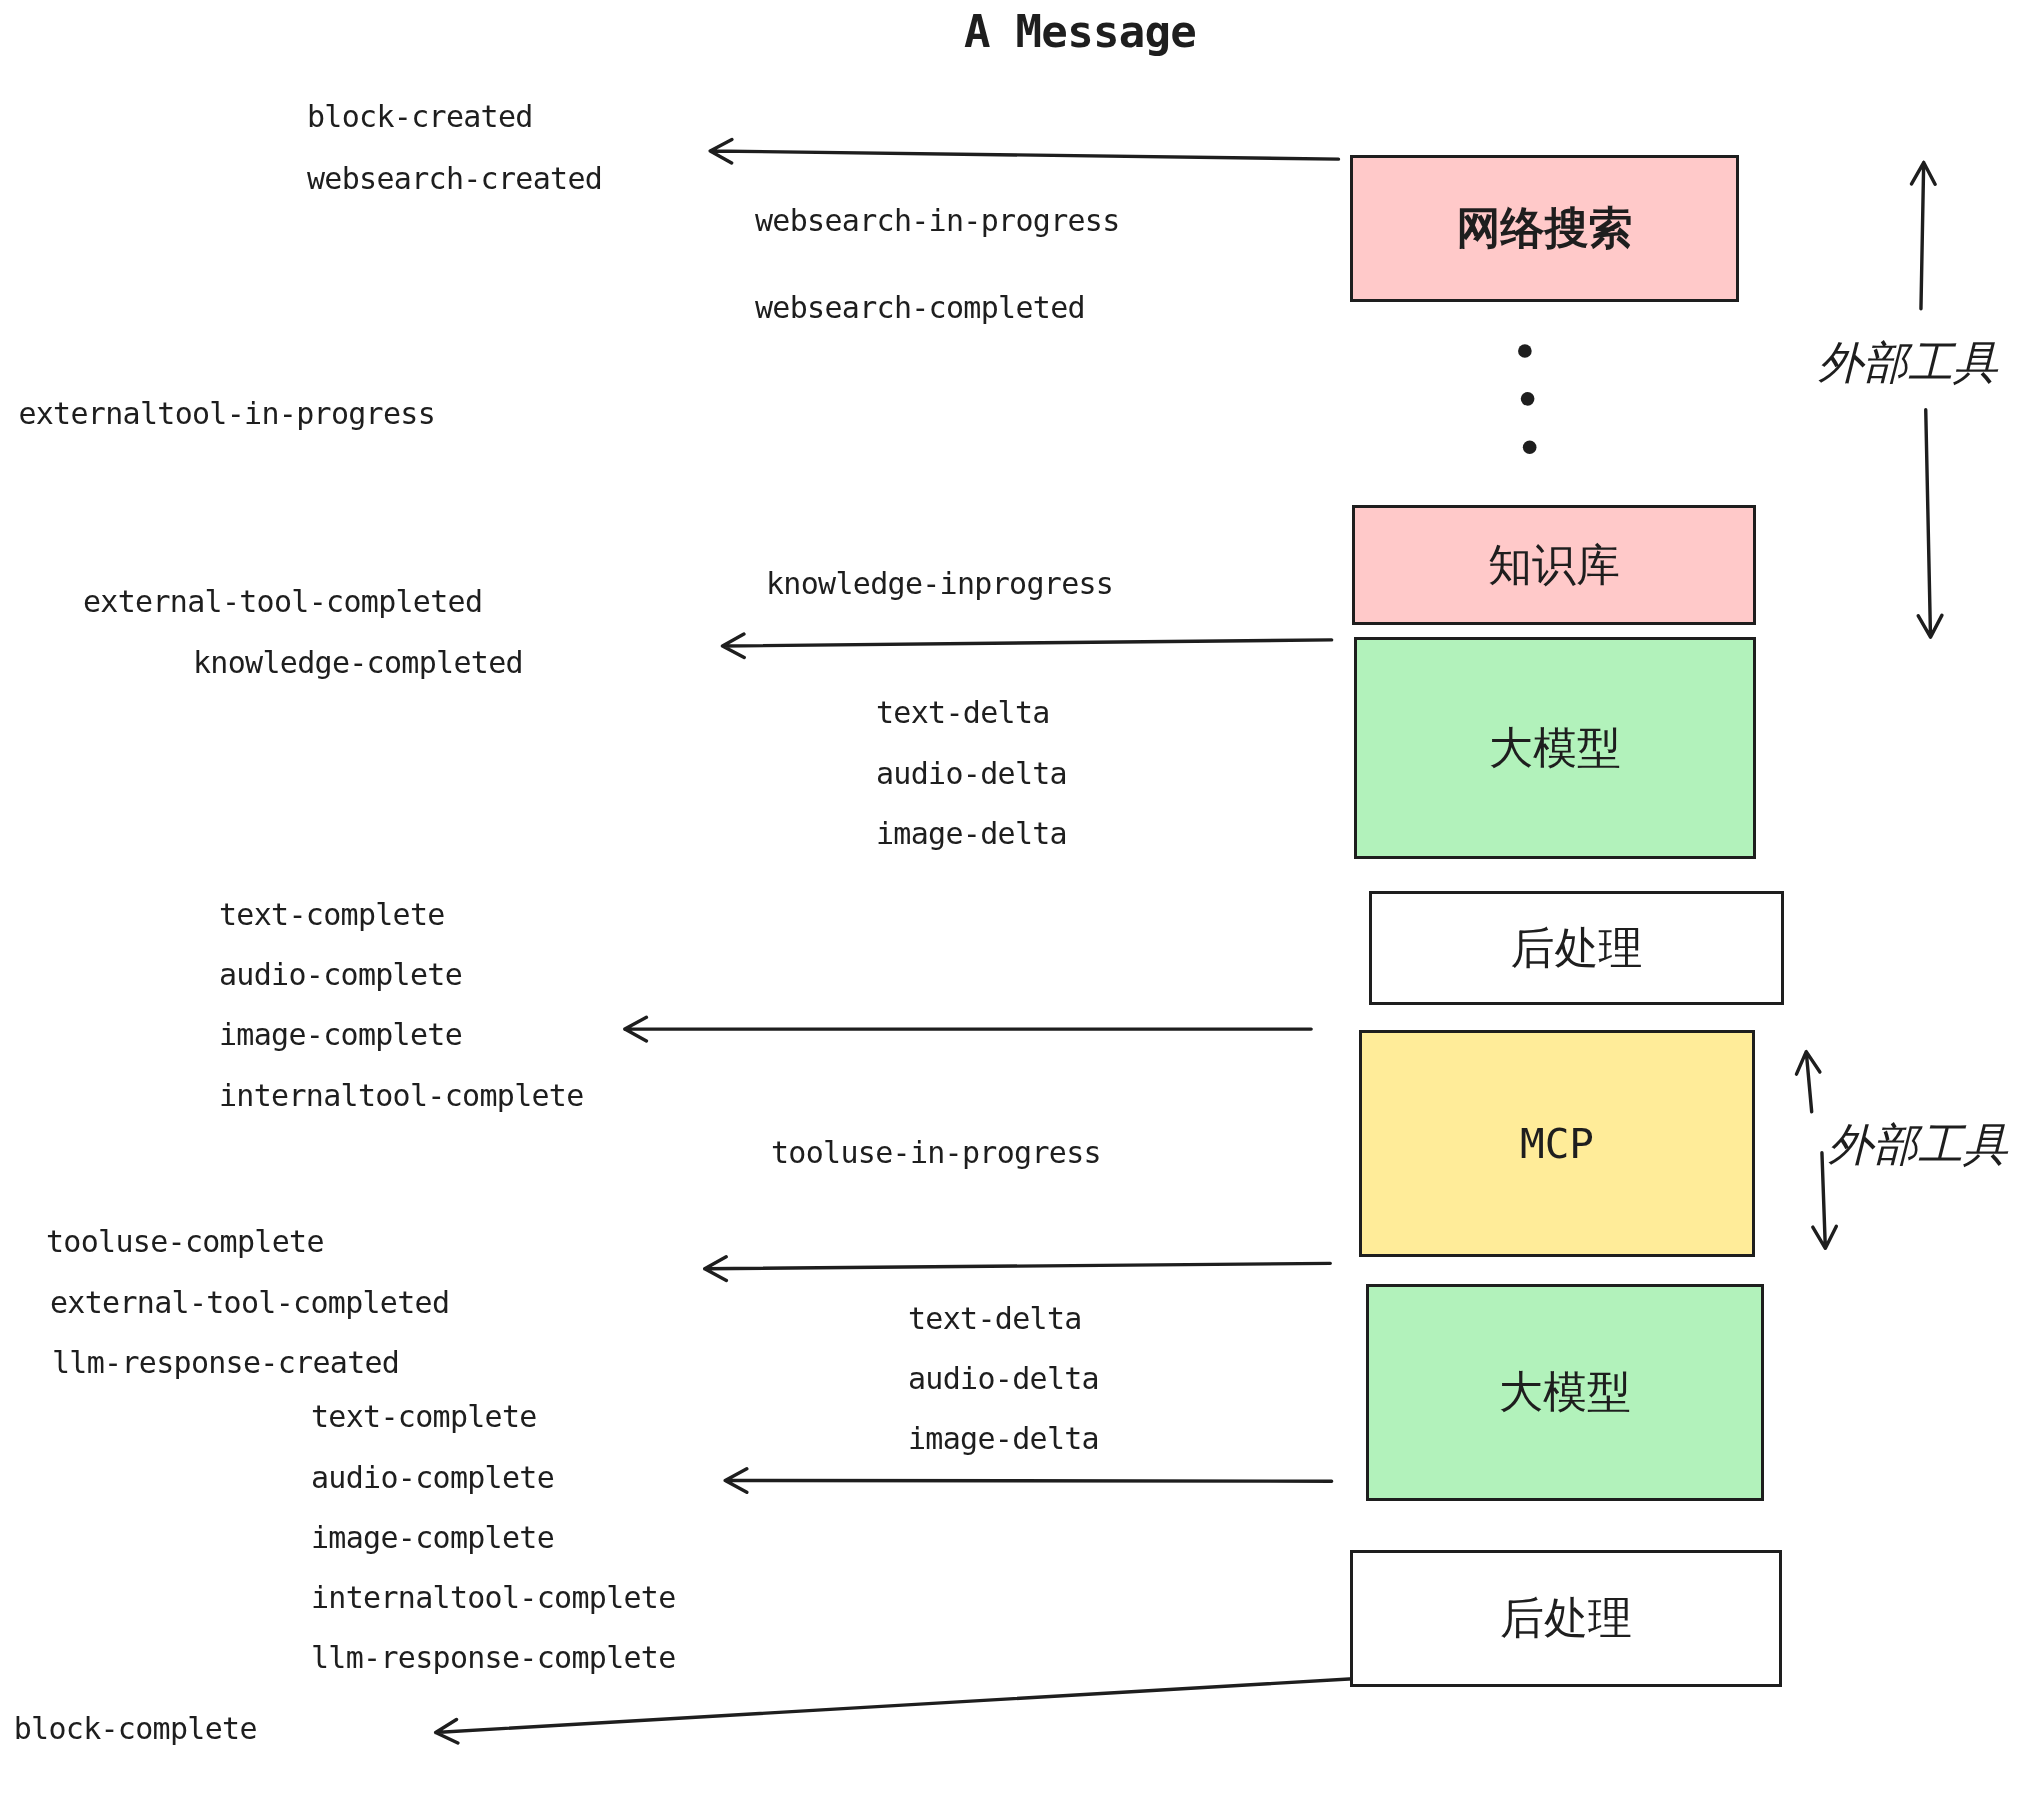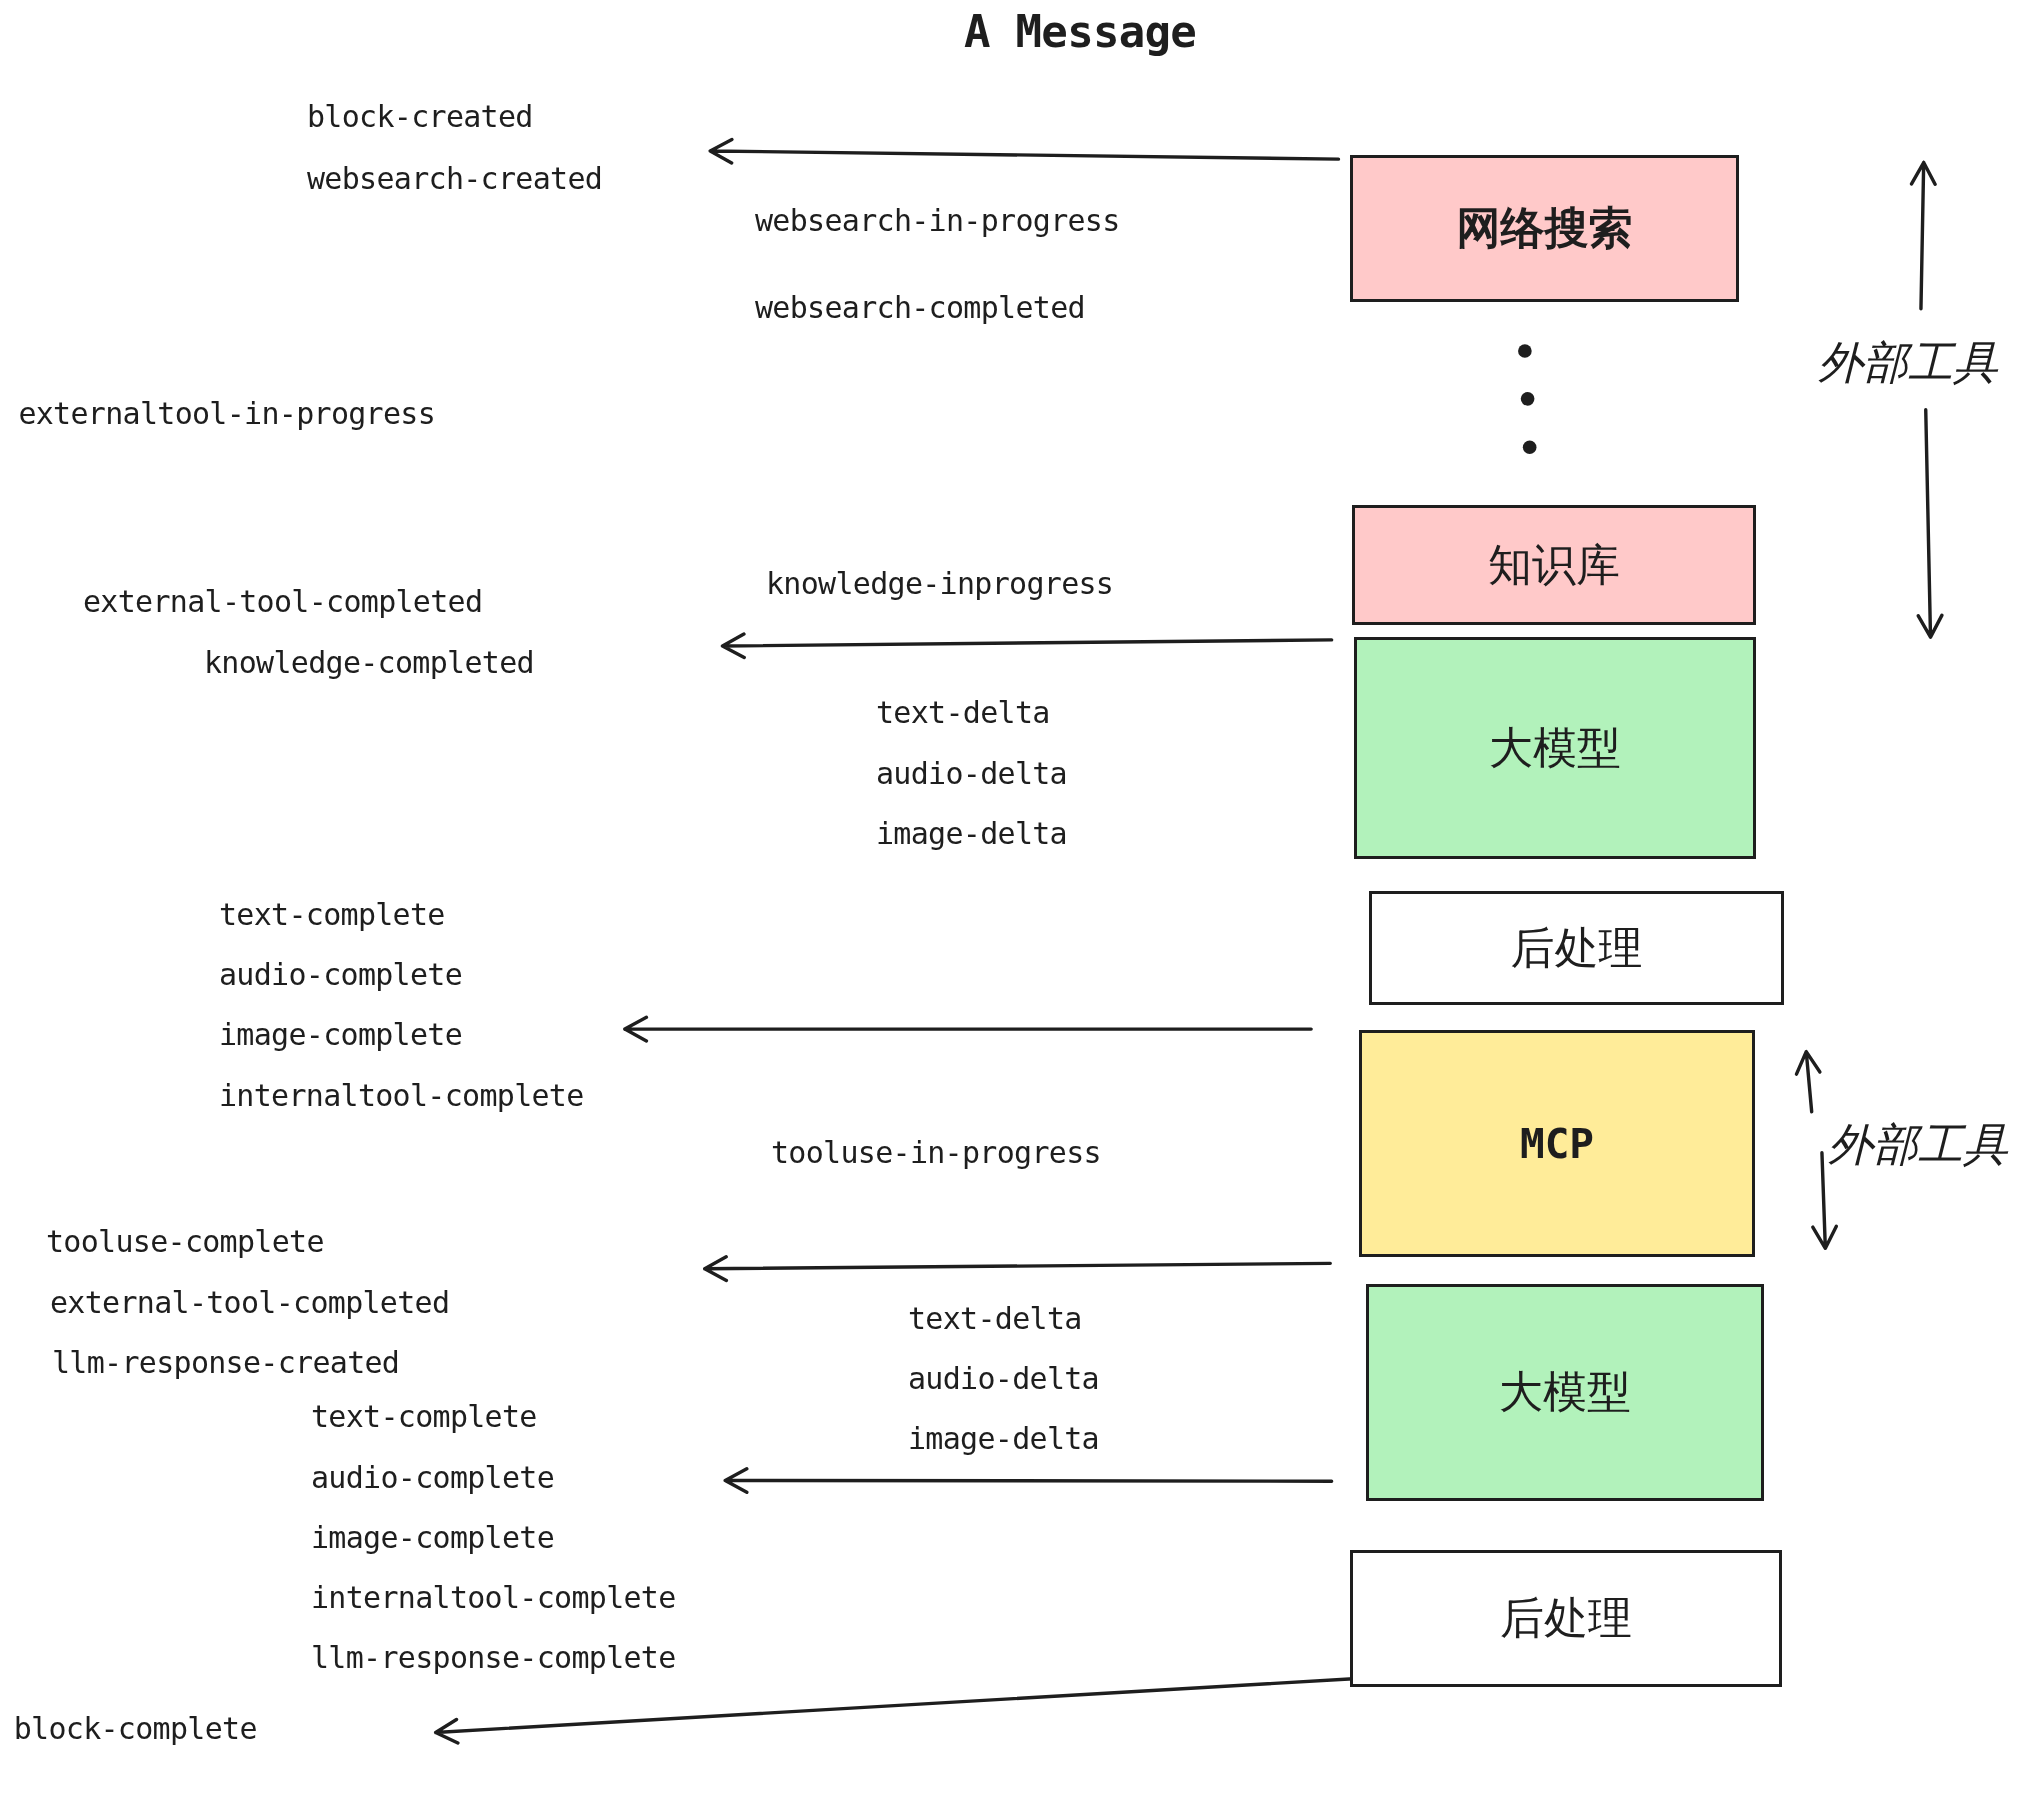--- a/index.html
+++ b/index.html
@@ -30,21 +30,21 @@
   }
   .box{
     position:absolute;
     border:3.4px solid #1e1e1e;
     display:flex;align-items:center;justify-content:center;
     font-family:"DejaVu Sans", sans-serif;
     font-size:44px;
     color:#1e1e1e;
     box-sizing:border-box;
   }
-  .box.mono{font-family:"DejaVu Sans Mono", monospace;font-size:41px;font-weight:bold;}
+  .box.mono{font-family:"DejaVu Sans Mono", monospace;font-size:41px;font-weight:normal;}
   .ann{
     position:absolute;
     font-family:"DejaVu Sans", sans-serif;
     font-size:45px;
     white-space:nowrap;
     color:#1e1e1e;
     font-style:italic;
   }
   
   .b-websearch{left:1350px;top:155px;width:389px;height:147px;font-weight:bold;}
@@ -55,21 +55,21 @@
   .b-llm2{left:1366px;top:1284px;width:398px;height:217px;}
   .b-post2{left:1350px;top:1550px;width:432px;height:137px;background:#ffffff;}
   
   .l-block-created{left:307px;top:101px;}
   .l-websearch-created{left:307px;top:163px;}
   .l-websearch-in-progress{left:755px;top:205px;}
   .l-websearch-completed{left:755px;top:292px;}
   .l-externaltool-in-progress{left:18.4px;top:398px;}
   .l-knowledge-inprogress{left:766px;top:540px;margin-top:28px;}
   .l-external-tool-completed{left:83px;top:586px;}
-  .l-knowledge-completed{left:193px;top:647px;margin-left:11px;}
+  .l-knowledge-completed{left:193px;top:647px;}
   .l-text-delta1{left:876px;top:697px;}
   .l-audio-delta1{left:876px;top:758px;}
   .l-image-delta1{left:876px;top:818px;}
   .l-text-complete1{left:219px;top:899px;}
   .l-audio-complete1{left:219px;top:959px;}
   .l-image-complete1{left:219px;top:1019px;}
   .l-internaltool-complete1{left:219px;top:1080px;}
   .l-tooluse-in-progress{left:765px;top:1137px;margin-left:6px;}
   .l-tooluse-complete{left:46px;top:1226px;}
   .l-external-tool-completed2{left:50px;top:1287px;}

